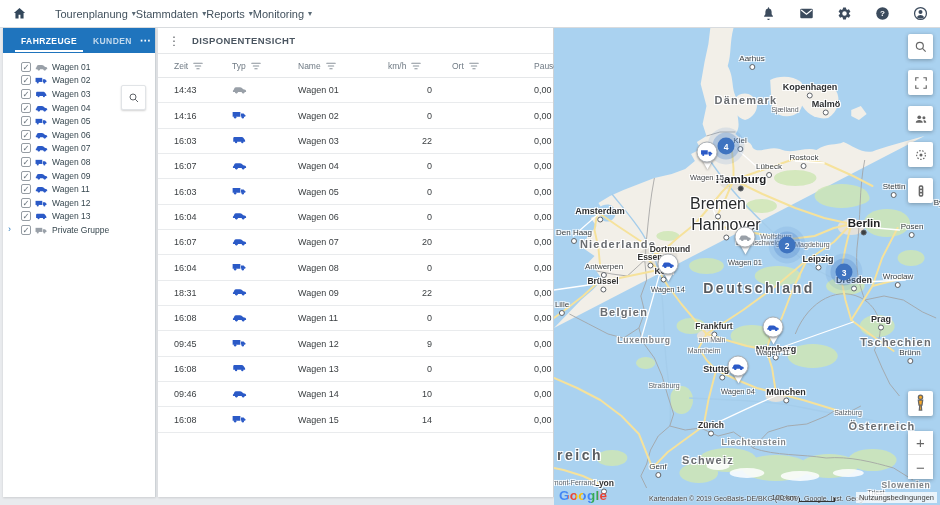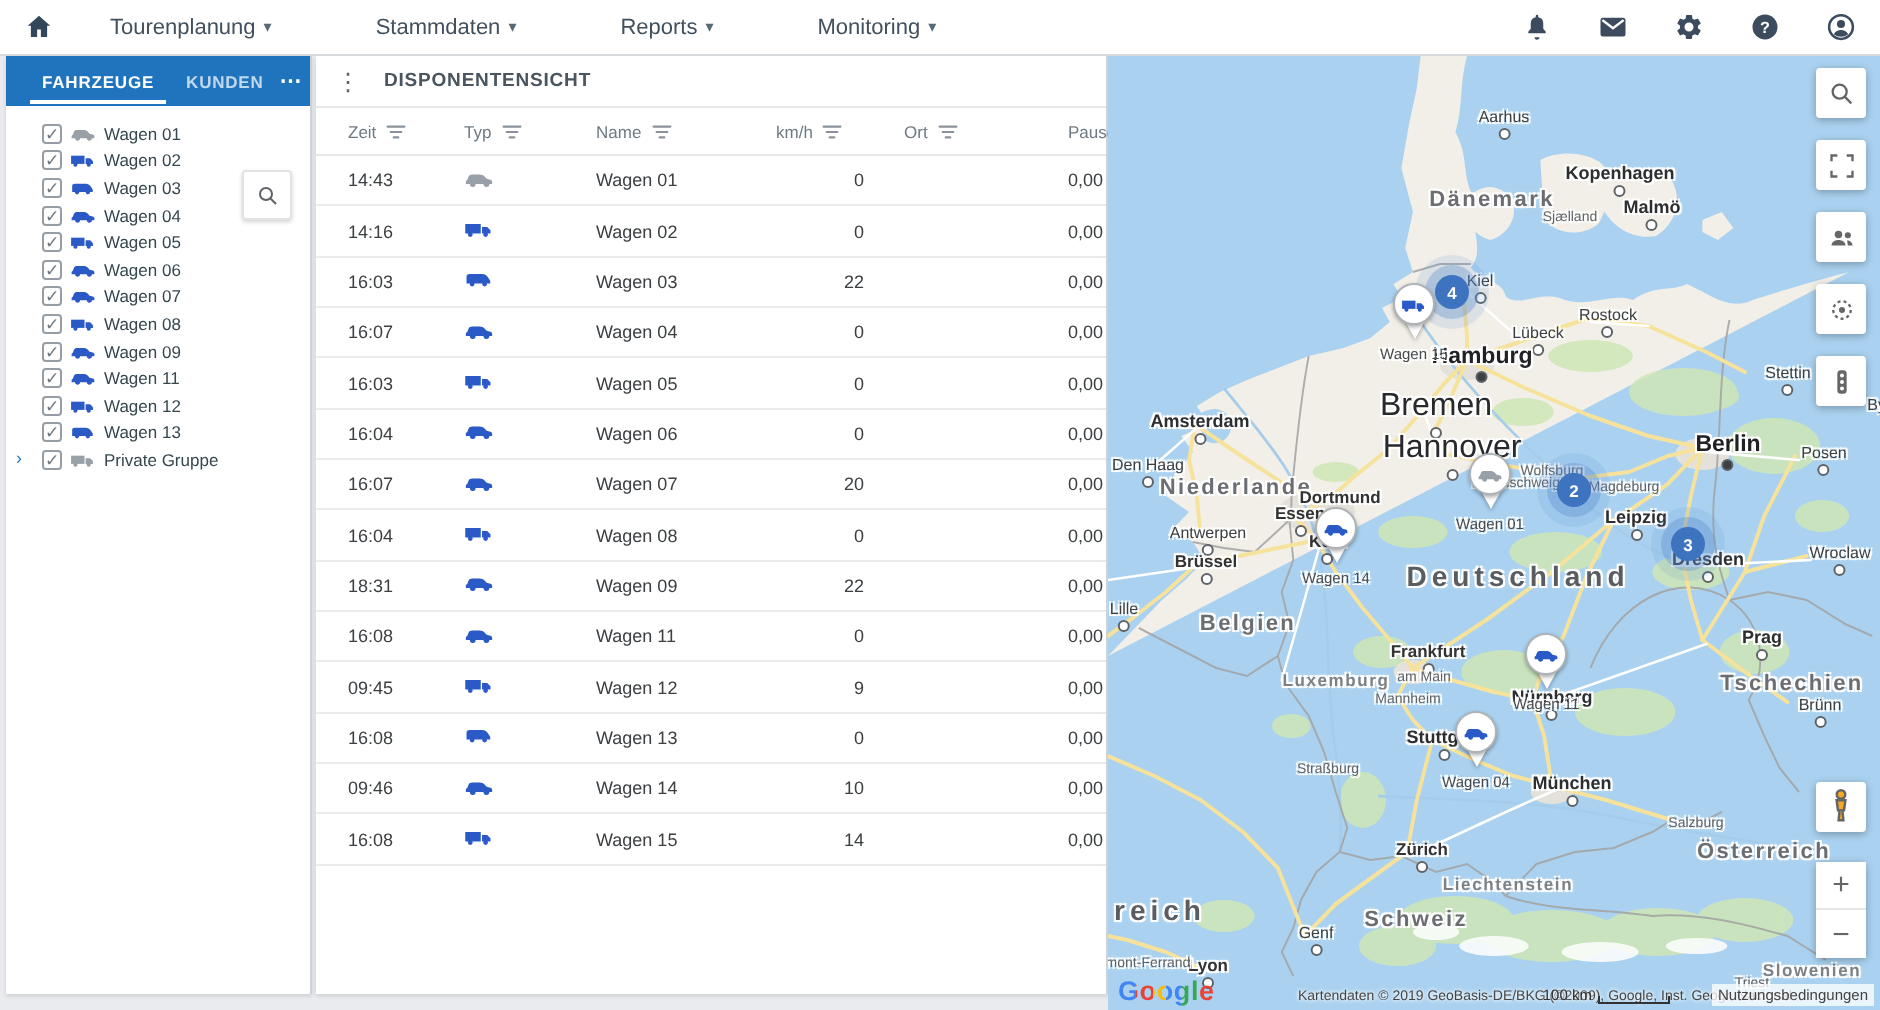--- a/index.html
+++ b/index.html
@@ -3,21 +3,21 @@
 <meta charset="utf-8">
 <style>
   *{box-sizing:border-box;margin:0;padding:0}
   html,body{width:940px;height:505px;overflow:hidden}
   body{font-family:"Liberation Sans",sans-serif;background:#e9ebee;color:#3c4043;-webkit-font-smoothing:antialiased}
 
   
   .topbar{height:28px;background:#fff;border-bottom:1px solid #d8dbde;display:flex;align-items:center;padding:0 12px;position:relative;z-index:5}
   .home-btn{display:flex;align-items:center;margin-right:28px;background:none;border:none;cursor:pointer}
   .home-btn svg{width:15px;height:15px;fill:#33475b}
-  .menus{display:flex;align-items:flex-end;gap:52px}
+  .menus{display:flex;align-items:flex-end;}
   .menu{display:flex;align-items:center;gap:4px;background:none;border:none;font-family:inherit;font-size:11px;color:#41505c;cursor:pointer}
   .menu .caret{font-size:8px;color:#5a6a75}
   .topbar-right{margin-left:auto;display:flex;align-items:center;gap:23px}
   .tb-icon{background:none;border:none;display:flex;cursor:pointer}
   .tb-icon svg{width:15px;height:15px;fill:#3c4b5d}
   .brand{display:flex;align-items:center;gap:5px;margin-left:8px}
   .brand svg{width:24px;height:24px}
   .brand-name{font-size:20px;font-weight:bold;color:#2a6fc0;letter-spacing:.2px}
 
   
@@ -835,41 +835,41 @@
           <span class="lbl k-town-b" style="left: 116px; top: 224px;">Dortmund</span>
 
           <span class="lbl k-town-b" style="left: 96px; top: 232px;">Essen</span>
 
           <span class="lbl k-city-sm" style="left: 264px; top: 234px;">Leipzig</span>
 
           <span class="lbl k-town" style="left: 50px; top: 242px;">Antwerpen</span>
 
           <span class="lbl k-town-b" style="left: 110px; top: 246px;">Köln</span>
 
-          <span class="lbl k-town" style="left: 366px; top: 252px;">Wroclaw</span>
+          <span class="lbl k-town" style="left: 344px; top: 252px;">Wroclaw</span>
 
           <span class="lbl k-town-b" style="left: 49px; top: 256px;">Brüssel</span>
 
           <span class="lbl k-country" style="left: 205px; top: 260px;">Deutschland</span>
 
           <span class="lbl k-city-sm" style="left: 300px; top: 255px;">Dresden</span>
 
           <span class="lbl k-town" style="left: 8px; top: 280px;">Lille</span>
 
           <span class="lbl k-region" style="left: 60px; top: 284px; padding-left: 20px;">Belgien</span>
 
           <span class="lbl k-town" style="left: 396px; top: 290px;">Kato</span>
 
           <span class="lbl k-town-b" style="left: 160px; top: 301px;">Frankfurt</span>
 
           <span class="lbl k-tiny" style="left: 158px; top: 311px;">am Main</span>
 
           <span class="lbl k-city-sm" style="left: 310px; top: 294px; margin-left: 17px;">Prag</span>
 
-          <span class="lbl k-region2" style="left: 90px; top: 312px; margin-left: 24px;">Luxemburg</span>
+          <span class="lbl k-region2" style="left: 90px; top: 312px;">Luxemburg</span>
 
           <span class="lbl k-region" style="left: 342px; top: 314px;">Tschechien</span>
 
           <span class="lbl k-town" style="left: 356px; top: 328px;">Brünn</span>
 
           <span class="lbl k-tiny" style="left: 150px; top: 322px;">Mannheim</span>
 
           <span class="lbl k-city-sm" style="left: 222px; top: 324px;">Nürnberg</span>
 
           <span class="lbl k-city-sm" style="left: 168px; top: 344px;">Stuttgart</span>

